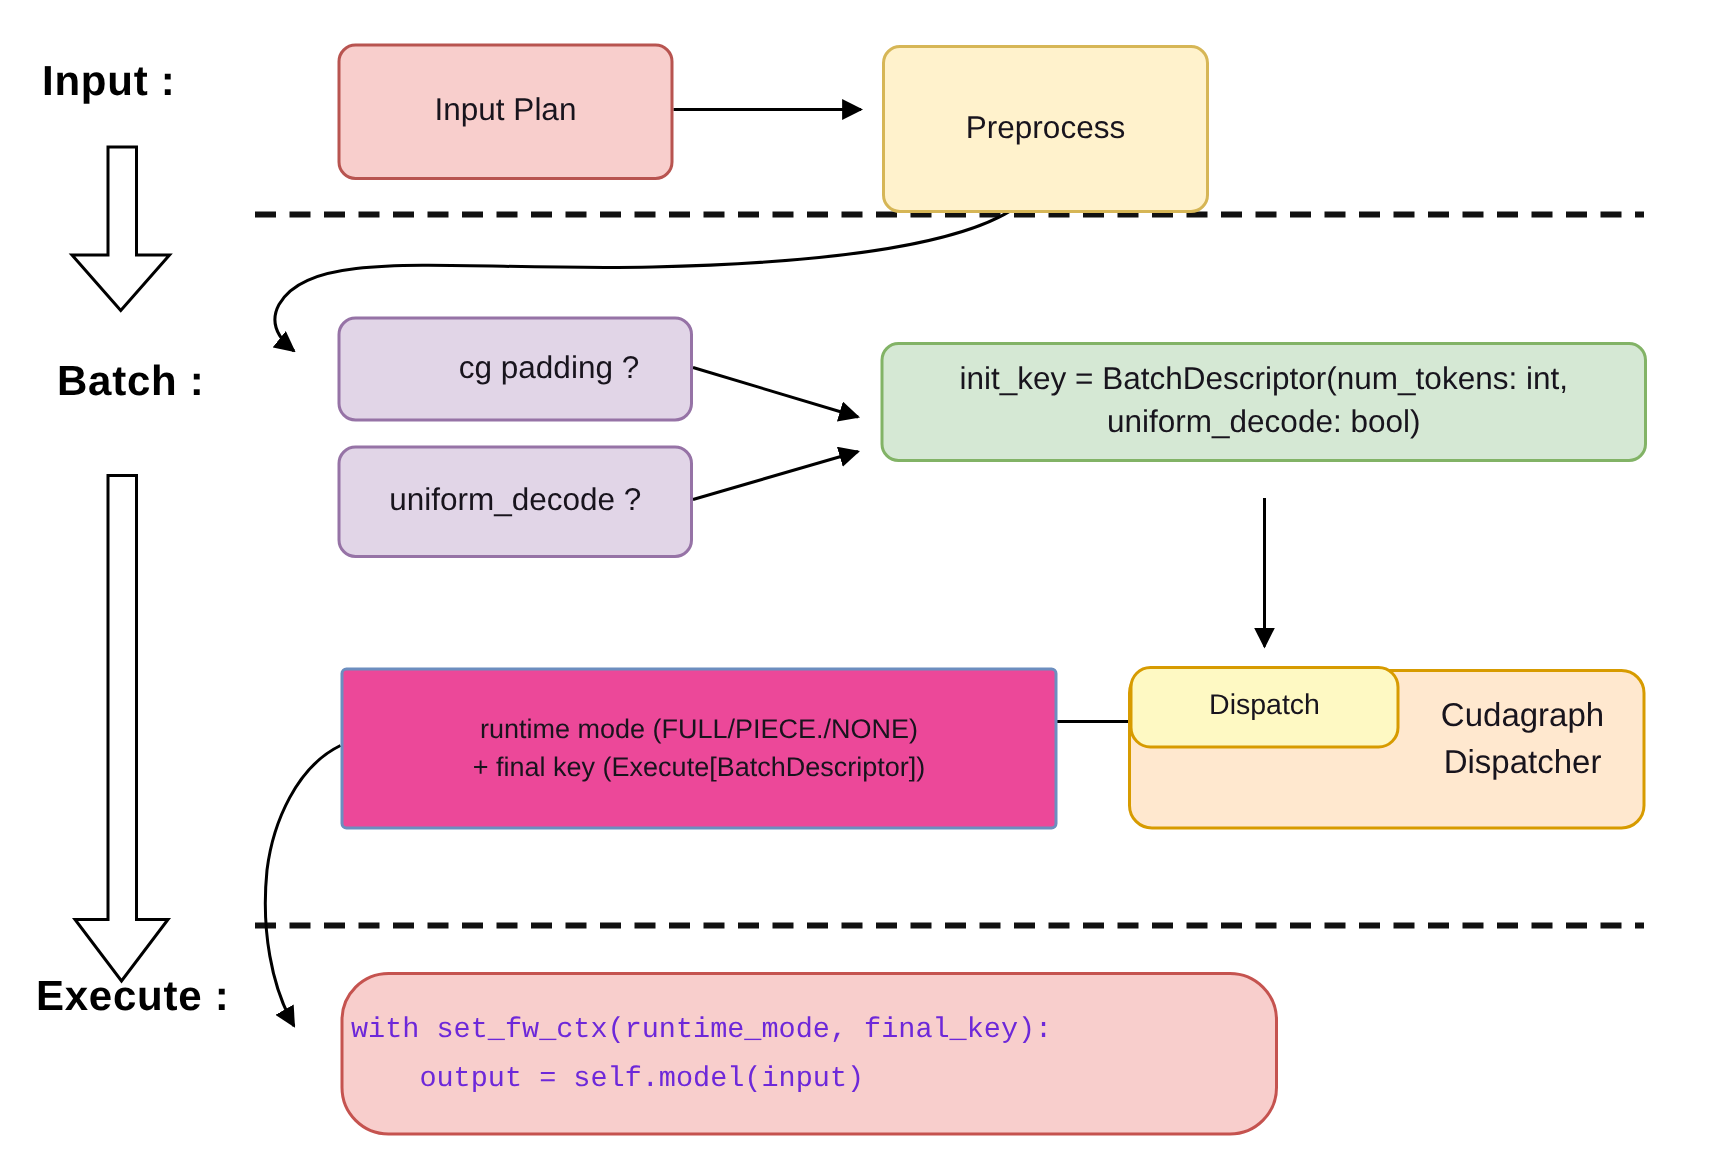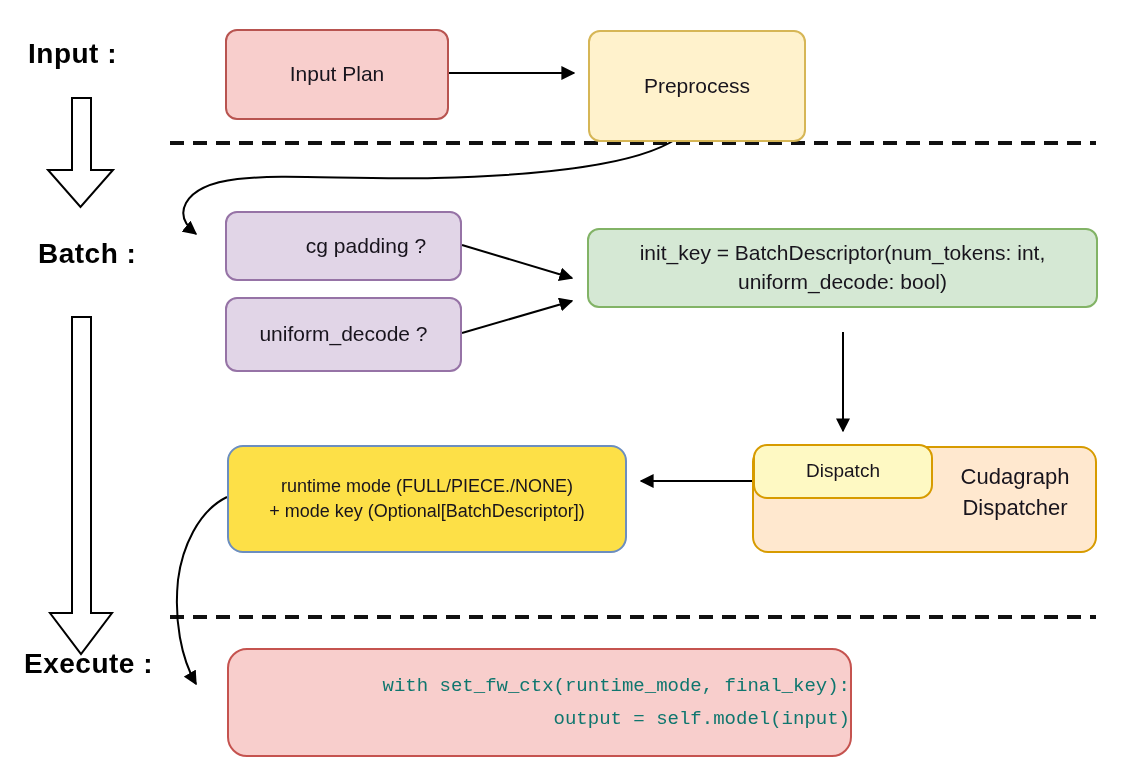--- a/index.html
+++ b/index.html
@@ -16,23 +16,23 @@
     position:absolute;box-sizing:border-box;border:2px solid #888;
     border-radius:12px;display:flex;flex-direction:column;
     align-items:center;justify-content:center;text-align:center;
     color:#18141d;line-height:1.38;
   }
   .node .ln{display:block;}
   .fs21{font-size:21px;}
   .fs19{font-size:19px;}
   .fs18{font-size:18px;}
   .code-box{
-    border-radius:20px;align-items:flex-end;justify-content:center;
+    border-radius:32px;align-items:flex-start;justify-content:center;
     font-family:"Liberation Mono","DejaVu Sans Mono",monospace;
-    font-size:19px;color:#0f766e;text-align:left;line-height:1.72;
+    font-size:19px;color:#6d28d9;text-align:left;line-height:1.72;
     padding-left:5px;
   }
   .code-box .ln{white-space:pre;}
   .dispatcher-label{
     position:absolute;left:930px;top:462px;width:170px;text-align:center;
     font-size:22px;color:#18141d;line-height:1.4;
   }
 </style>
 </head>
 <body>
@@ -84,23 +84,23 @@
 
   <div class="node fs21" style="left: 225px; top: 297px; width: 237px; height: 75px; background-color: rgb(225, 213, 231); border-color: rgb(150, 115, 166);">
     <span class="ln">uniform_decode ?</span>
   </div>
 
   <div class="node fs21" style="left: 587px; top: 228px; width: 511px; height: 80px; background-color: rgb(213, 232, 212); border-color: rgb(130, 179, 102);">
     <span class="ln">init_key = BatchDescriptor(num_tokens: int,</span>
     <span class="ln">uniform_decode: bool)</span>
   </div>
 
-  <div class="node fs18" style="left: 227px; top: 445px; width: 400px; height: 108px; border-radius: 16px; background-color: #fde047; border-color: rgb(108, 142, 191);">
+  <div class="node fs18" style="left: 227px; top: 445px; width: 478px; height: 108px; border-radius: 4px; background-color: #ec4899; border-color: rgb(108, 142, 191);">
     <span class="ln">runtime mode (FULL/PIECE./NONE)</span>
-    <span class="ln">+ mode key (Optional[BatchDescriptor])</span>
+    <span class="ln">+ final key (Execute[BatchDescriptor])</span>
   </div>
 
   <div class="node" style="left: 752px; top: 446px; width: 345px; height: 107px; border-radius: 16px; background-color: rgb(255, 232, 207); border-color: rgb(215, 155, 0);"></div>
 
   <div class="node fs19" style="left: 753px; top: 444px; width: 180px; height: 55px; border-radius: 14px; background-color: #fef9c3; border-color: rgb(215, 155, 0);">
     <span class="ln">Dispatch</span>
   </div>
 
   <div class="dispatcher-label">
     <span class="ln">Cudagraph</span>

